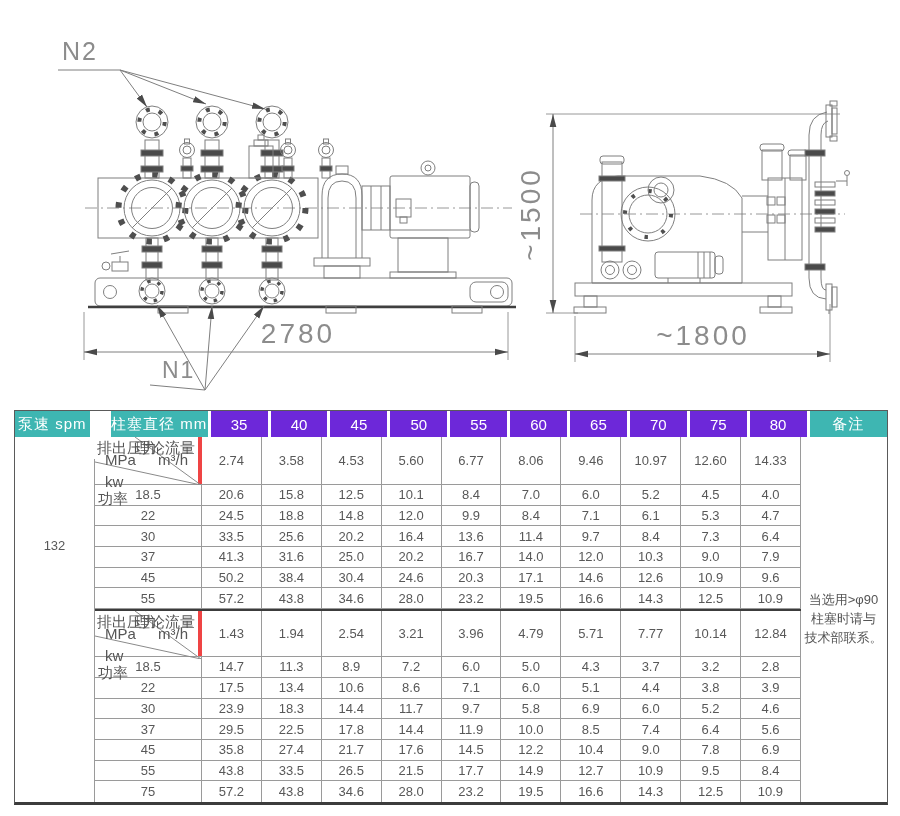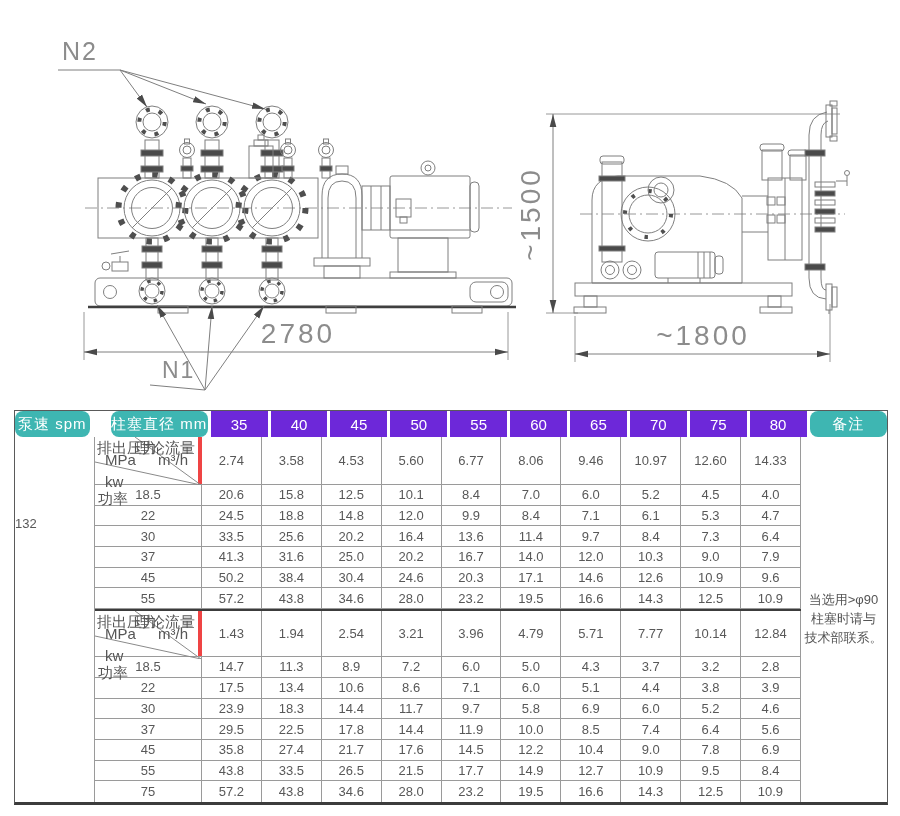--- a/index.html
+++ b/index.html
@@ -7,32 +7,32 @@
 
   
   #drawing{position:absolute;left:0;top:0;width:900px;height:405px;}
 
   
   #spec-table{position:absolute;left:14px;top:410px;width:872px;
     border:1px solid #5a5a5a;border-bottom:3px solid #3c3c3c;box-sizing:content-box;
     color:#585858;font-size:13px;}
   .thead{display:flex;height:26px;background:#fff;}
   .th{background:#3eb6b2;color:#fff;display:flex;align-items:center;justify-content:center;
-      font-size:15px;letter-spacing:1px;border-radius:8px;}
+      font-size:15px;letter-spacing:1px;}
   .th + .th{margin-left:21px;}
   .th-speed{width:80px;}
   .th-diam{width:104px;}
   .th-vals{flex:1;display:flex;}
   .th-vals .cell{background:#6d28d9;color:#fff;display:flex;align-items:center;justify-content:center;
       font-size:15px;width:56.9px;border-right:3px solid #fff;box-sizing:content-box;}
   .th-vals .cell:first-child{border-left:3px solid #fff;}
   .th-note{width:83px;}
 
   .tbody{display:flex;}
-  .col-speed{width:80px;border-right:1px solid #9a9a9a;display:flex;box-sizing:border-box;}
+  .col-speed{width:80px;border-right:1px solid #9a9a9a;display:flex;flex-direction:column;box-sizing:border-box;margin-top:22px;}
   .speed-cell{display:flex;align-items:center;justify-content:center;box-sizing:border-box;}
   .speed-cell.first{height:173px;}
   .speed-cell.second{height:193px;border-top:2px solid #3c3c3c;}
 
   .col-main{width:706px;display:flex;flex-direction:column;}
   .trow{display:flex;border-bottom:1px solid #9a9a9a;box-sizing:border-box;height:20.7px;}
   .trow.flow{height:48px;}
   .trow.section2-start{border-top:2px solid #3c3c3c;}
   .trow:last-child{border-bottom:none;}
   .rlabel{width:107px;border-right:1px solid #9a9a9a;display:flex;align-items:center;justify-content:center;box-sizing:border-box;}

